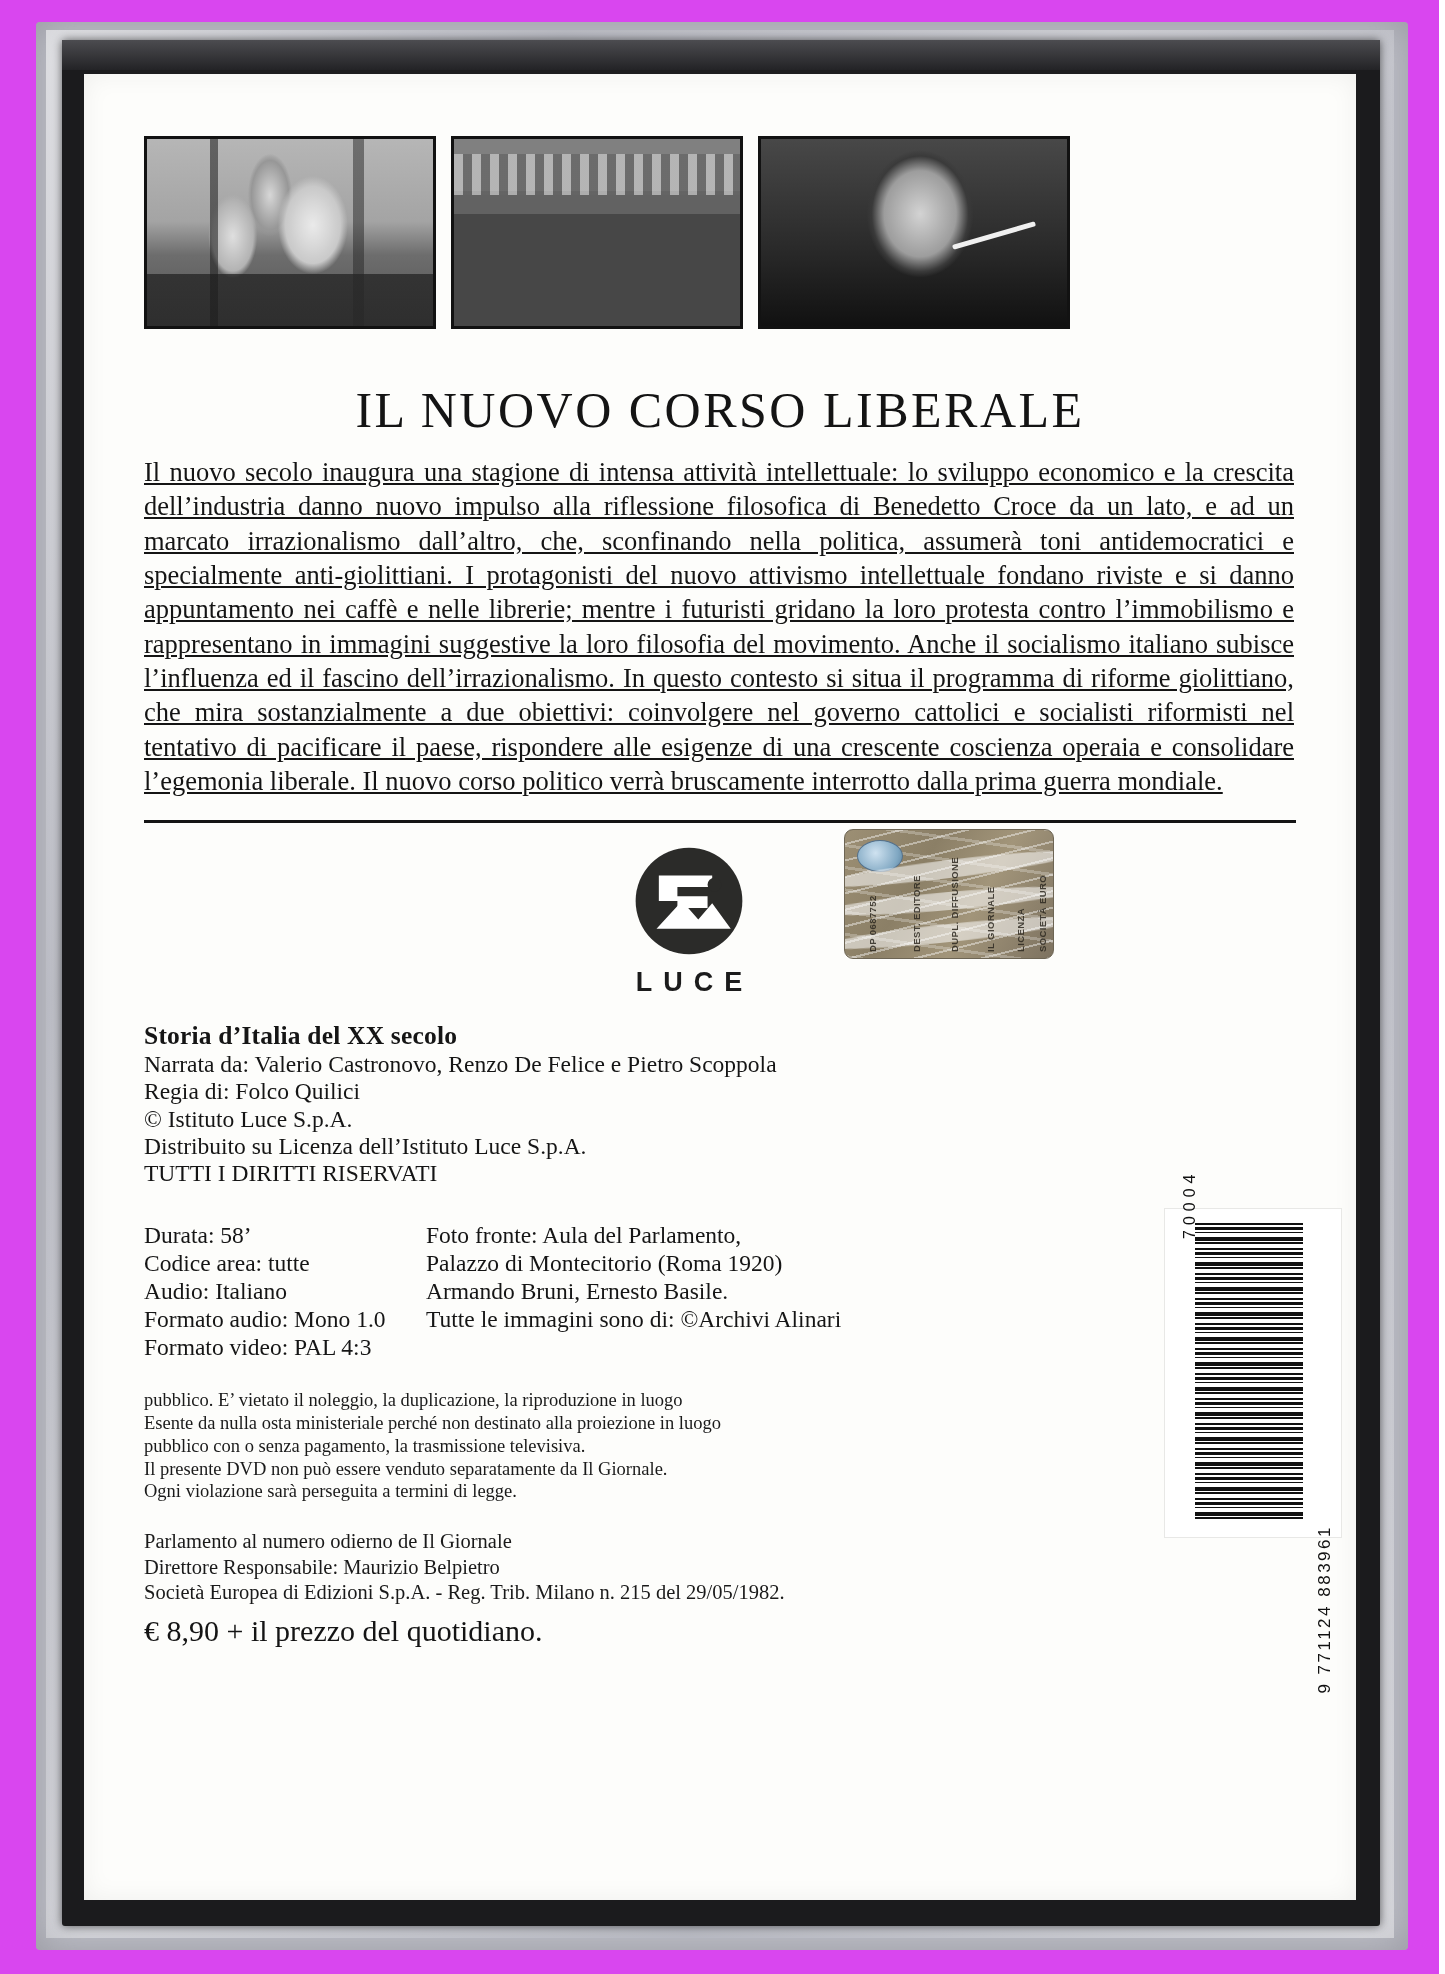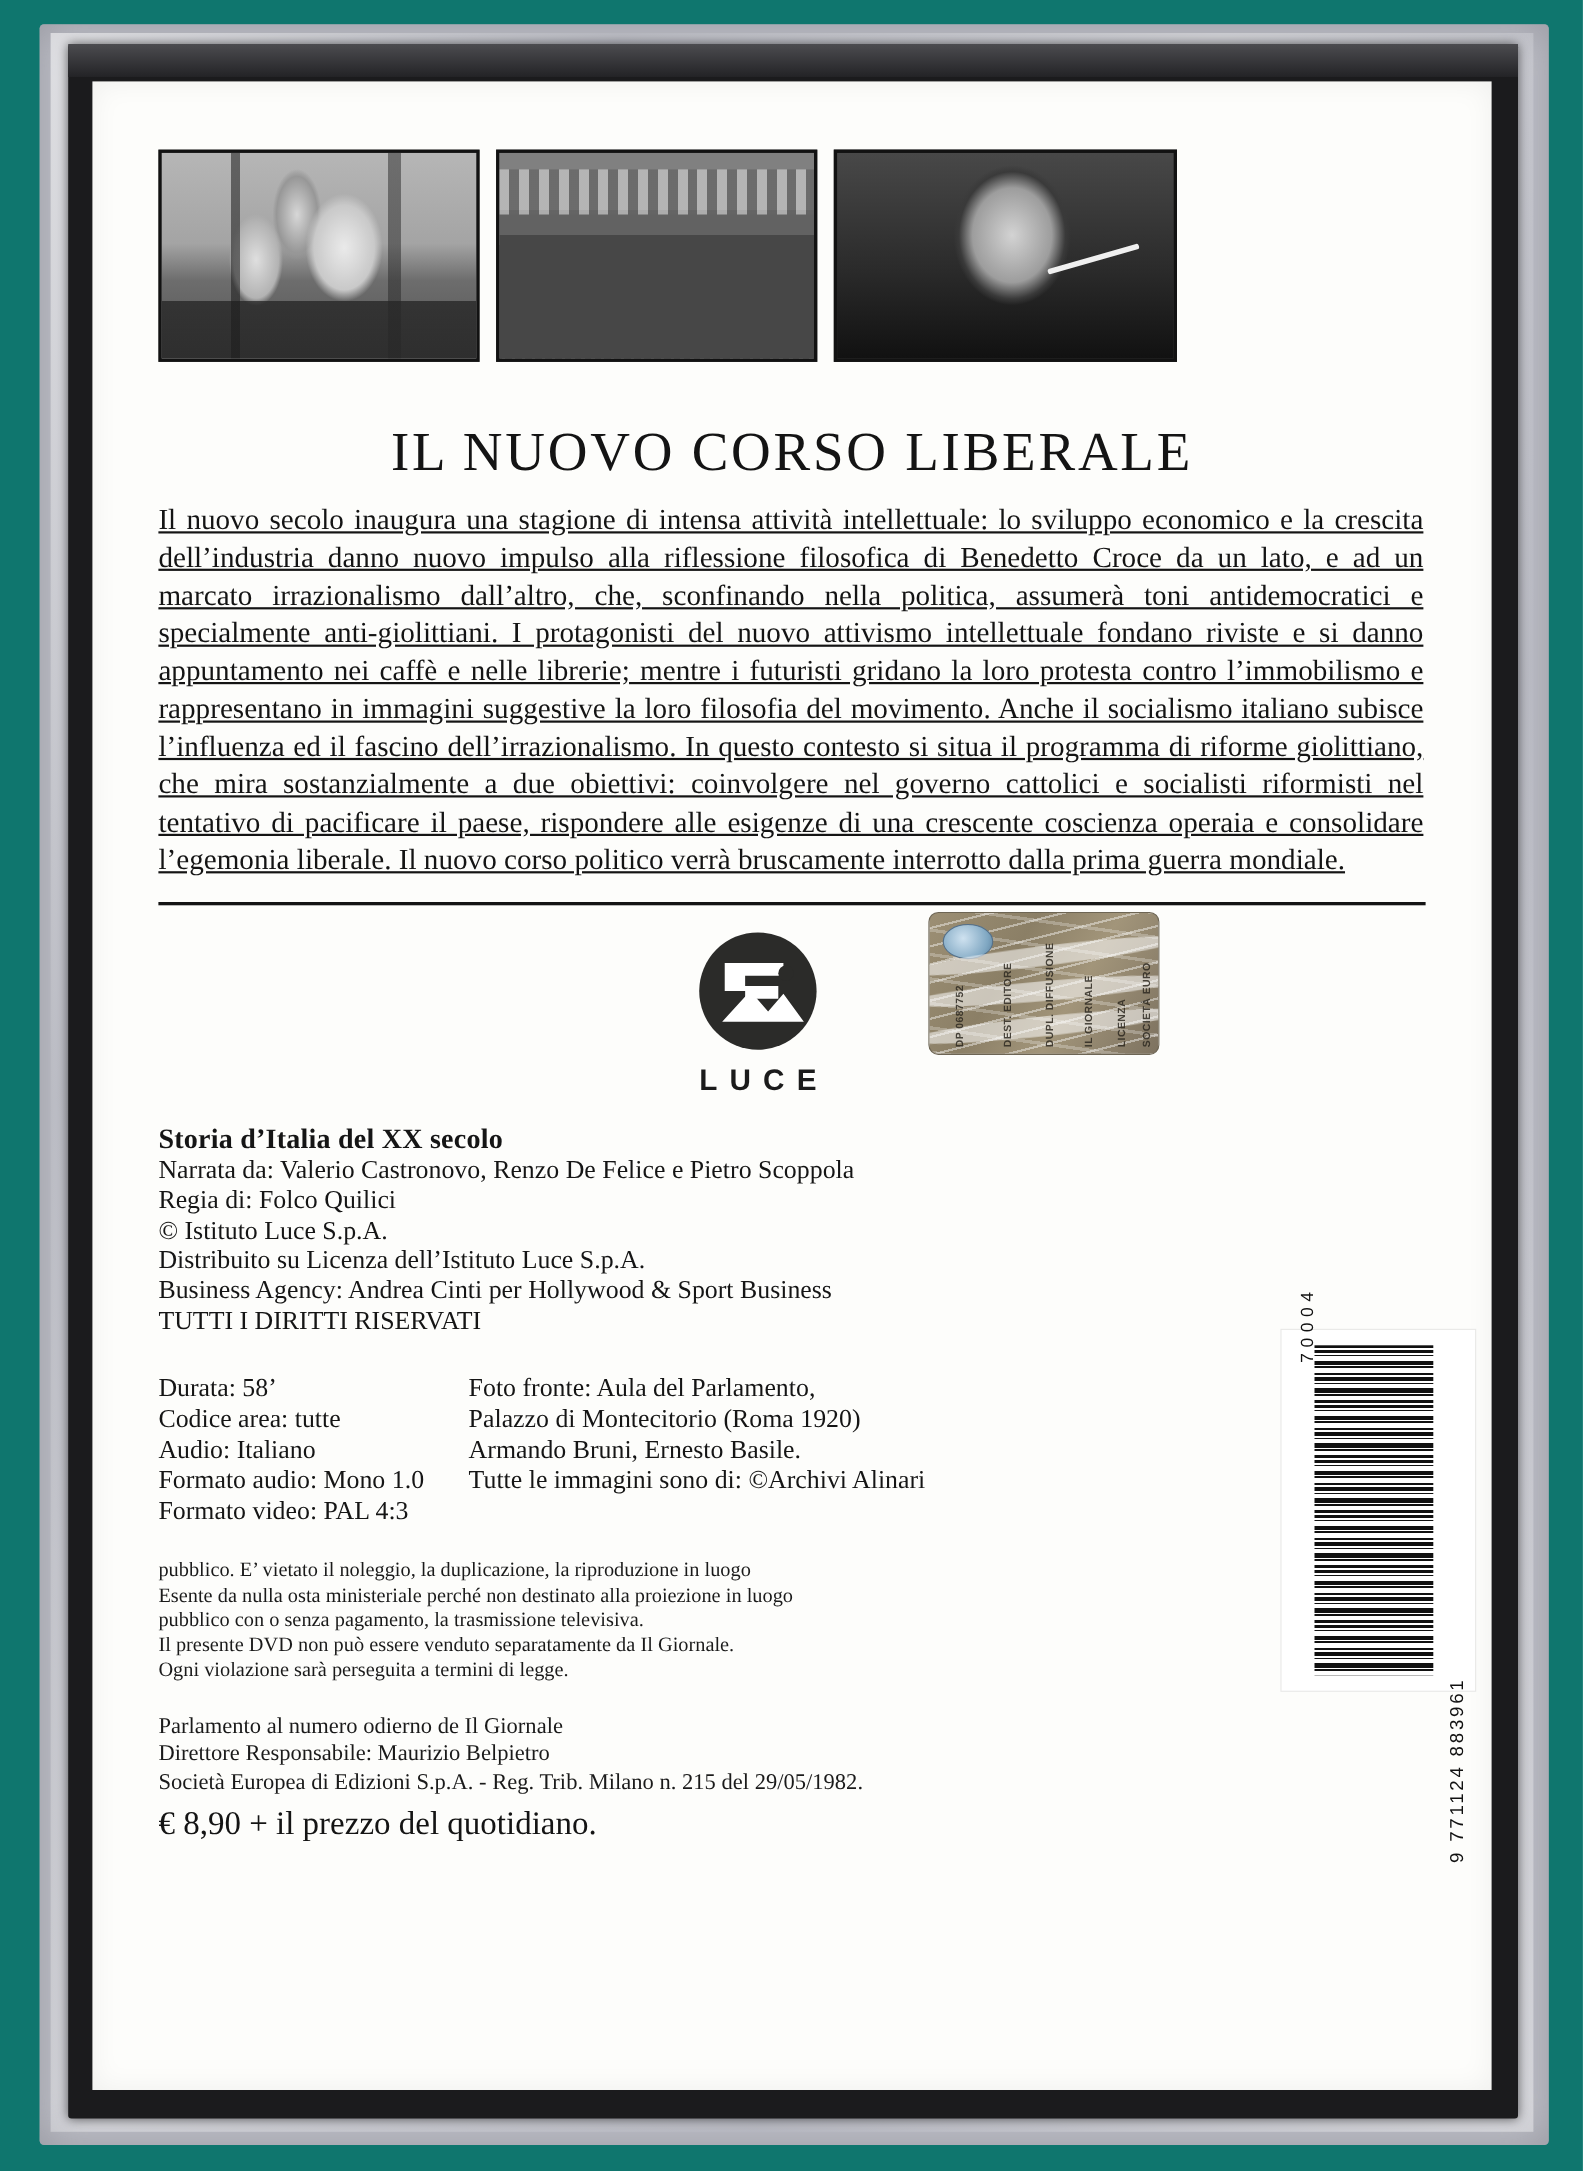--- a/index.html
+++ b/index.html
@@ -12,21 +12,21 @@
     width: 1445px;
     height: 1974px;
     overflow: hidden;
   }
 
   
   .photo {
     position: absolute;
     left: 0; top: 0;
     width: 1439px; height: 1974px;
-    background: #0f766e;
+    background: #d946ef;
   }
   
   .shrinkwrap {
     position: absolute;
     left: 36px; top: 22px;
     width: 1372px; height: 1928px;
     background: #bfc0c8;
     border-radius: 4px;
     box-shadow: inset 0 0 40px rgba(120,120,130,.55);
   }
@@ -368,21 +368,20 @@
           <span class="holo-txt" style="left:192px; top:122px;">SOCIETÀ EURO</span>
         </div>
       </div>
 
       <div class="credits">
         <div class="title">Storia d’Italia del XX secolo</div>
         <div>Narrata da: Valerio Castronovo, Renzo De Felice e Pietro Scoppola</div>
         <div>Regia di: Folco Quilici</div>
         <div>© Istituto Luce S.p.A.</div>
         <div>Distribuito su Licenza dell’Istituto Luce S.p.A.</div>
-        <div>Business Agency: Andrea Cinti per Hollywood &amp; Sport Business</div>
         <div>TUTTI I DIRITTI RISERVATI</div>
       </div>
 
       <div class="specs">
         <div class="col-left">
           <div>Durata: 58’</div>
           <div>Codice area: tutte</div>
           <div>Audio: Italiano</div>
           <div>Formato audio: Mono 1.0</div>
           <div>Formato video: PAL 4:3</div>

